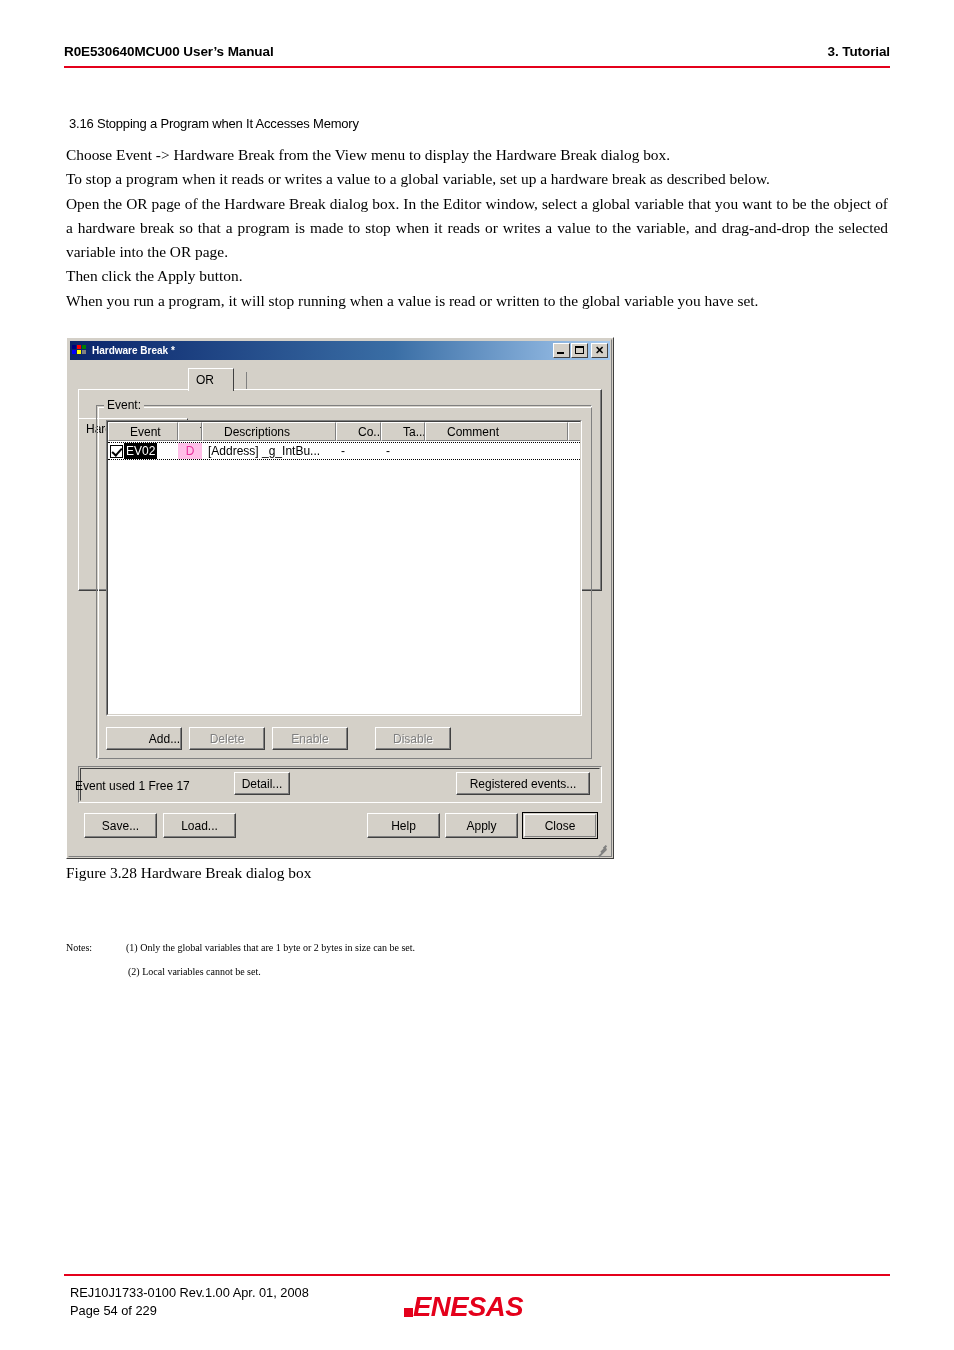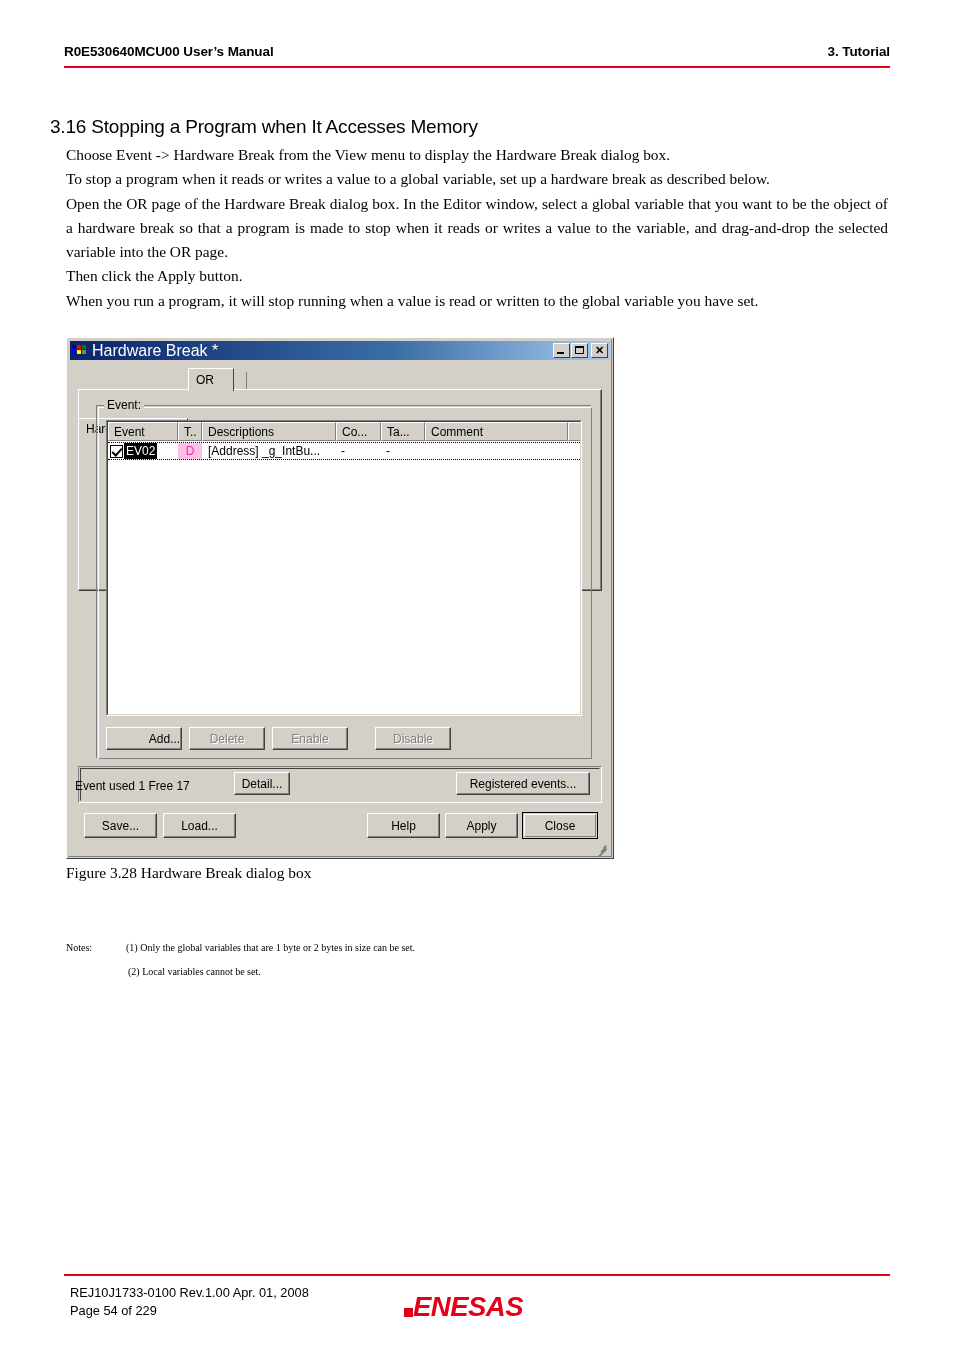--- a/index.html
+++ b/index.html
@@ -35,24 +35,24 @@
     left: 64px;
     top: 66px;
     width: 826px;
     height: 2px;
     background: #e4001b;
   }
 
   
   .section-title {
     position: absolute;
-    left: 50px;
+    left: 69px;
     top: 116px;
     font-family: "Liberation Sans", sans-serif;
-    font-size: 19px;
+    font-size: 13px;
     letter-spacing: -0.2px;
   }
   .body-copy {
     position: absolute;
     left: 66px;
     top: 143px;
     width: 822px;
     font-size: 15.4px;
     line-height: 24.3px;
     text-align: justify;
@@ -161,22 +161,22 @@
   .titlebar-icon {
     width: 16px; height: 15px;
     margin-right: 4px;
     position: relative;
     flex: none;
   }
   .ti-cell { position: absolute; width: 4px; height: 4px; }
 
   .titlebar-text {
     color: #ffffff;
-    font-size: 16px;
-    font-weight: normal;
+    font-size: 10px;
+    font-weight: bold;
     white-space: nowrap;
     flex: 1;
   }
   .titlebar-buttons { display: flex; gap: 1px; }
   .tb-btn {
     width: 17px; height: 15px;
     background: #d4d0c8;
     border-top: 1px solid #ffffff;
     border-left: 1px solid #ffffff;
     border-right: 1px solid #404040;
@@ -312,21 +312,21 @@
   .lv-col {
     height: 19px;
     background: #d4d0c8;
     border-top: 1px solid #ffffff;
     border-left: 1px solid #ffffff;
     border-right: 1px solid #808080;
     border-bottom: 1px solid #808080;
     box-sizing: border-box;
     display: flex;
     align-items: center;
-    padding-left: 5px;
+    padding-left: 21px;
     font-size: 12px;
     overflow: hidden;
     white-space: nowrap;
     flex: none;
   }
   .lv-row {
     display: flex;
     height: 18px;
     align-items: stretch;
     border: 1px dotted #000;

